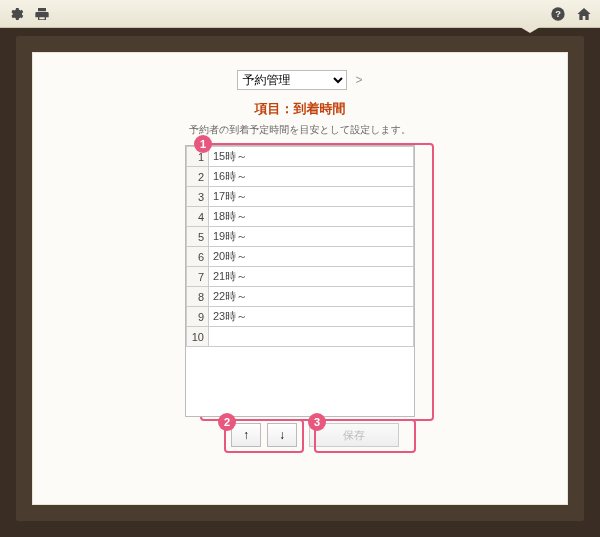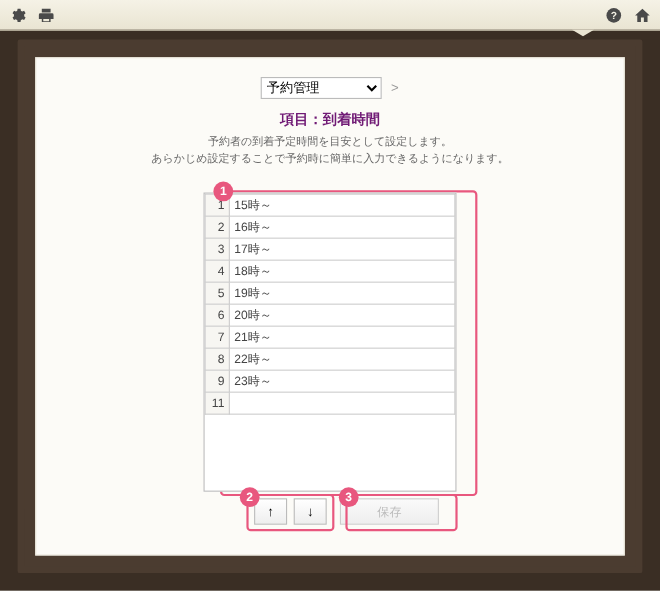--- a/index.html
+++ b/index.html
@@ -40,22 +40,22 @@
   }
   .breadcrumb {
     display:flex; justify-content:center; align-items:center; gap:8px;
     font-size:12px; color:#555; margin-bottom:10px;
   }
   .breadcrumb select {
     font-size:12px; height:20px; border:1px solid #bbb; background:#fff;
     min-width:110px;
   }
   .breadcrumb .gt { color:#999; }
-  h3.title { text-align:center; font-size:13px; font-weight:bold; color:#701a75; margin-bottom:4px; }
-  .desc { text-align:center; font-size:10px; color:#666; line-height:1.5; margin-bottom:23px; }
+  h3.title { text-align:center; font-size:13px; font-weight:bold; color:#c2410c; margin-bottom:4px; }
+  .desc { text-align:center; font-size:10px; color:#666; line-height:1.5; margin-bottom:8px; }
 
   .callout-box { position:relative; }
   .callout-frame {
     border: 2px solid #e8577e;
     border-radius: 4px;
     position:absolute;
     pointer-events:none;
   }
   .callout-num {
     position:absolute; width:18px; height:18px; border-radius:50%;
@@ -135,21 +135,20 @@
     <div class="breadcrumb">
       <select>
         <option>予約管理</option>
       </select>
       <span class="gt">&gt;</span>
     </div>
 
     <h3 class="title">項目：到着時間</h3>
     <div class="desc">
       <span>予約者の到着予定時間を目安として設定します。</span><br>
-      <span>あらかじめ設定することで予約時に簡単に入力できるようになります。</span>
     </div>
 
     <div class="callout-box">
 
       <div class="callout-num" style="top:-10px; left:142px;">1</div>
       <div class="callout-frame" style="top:-2px; left:148px; width:234px; height:278px;"></div>
 
       <div class="grid-wrap">
         <div class="grid-scroll">
           <table class="grid">
@@ -184,21 +183,21 @@
                 </tr>
                 <tr>
                   <td class="num">8</td>
                   <td>22時～</td>
                 </tr>
                 <tr>
                   <td class="num">9</td>
                   <td>23時～</td>
                 </tr>
                 <tr>
-                  <td class="num">11</td>
+                  <td class="num">10</td>
                   <td></td>
                 </tr>
               </tbody>
           </table>
         </div>
       </div>
 
       <div class="btn-row">
         <div class="callout-num" style="top:-10px; left:166px;">2</div>
         <div class="callout-frame" style="top:-4px; left:172px; width:80px; height:34px;"></div>

